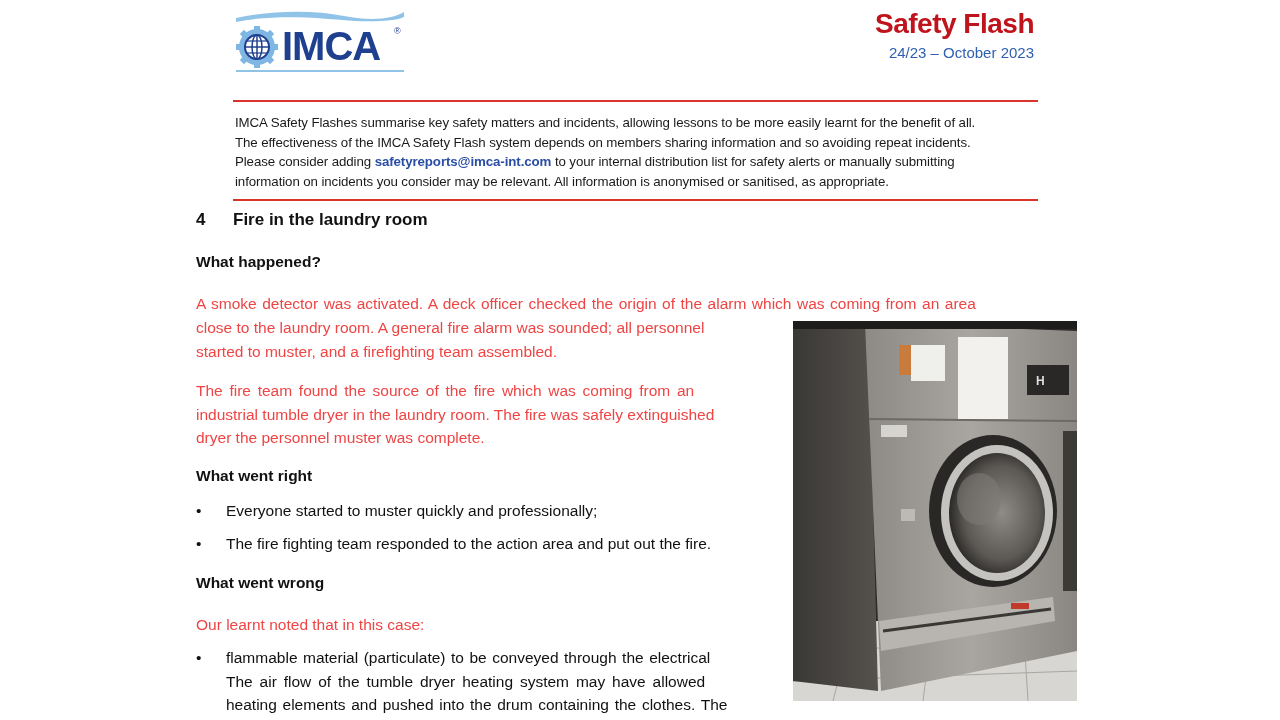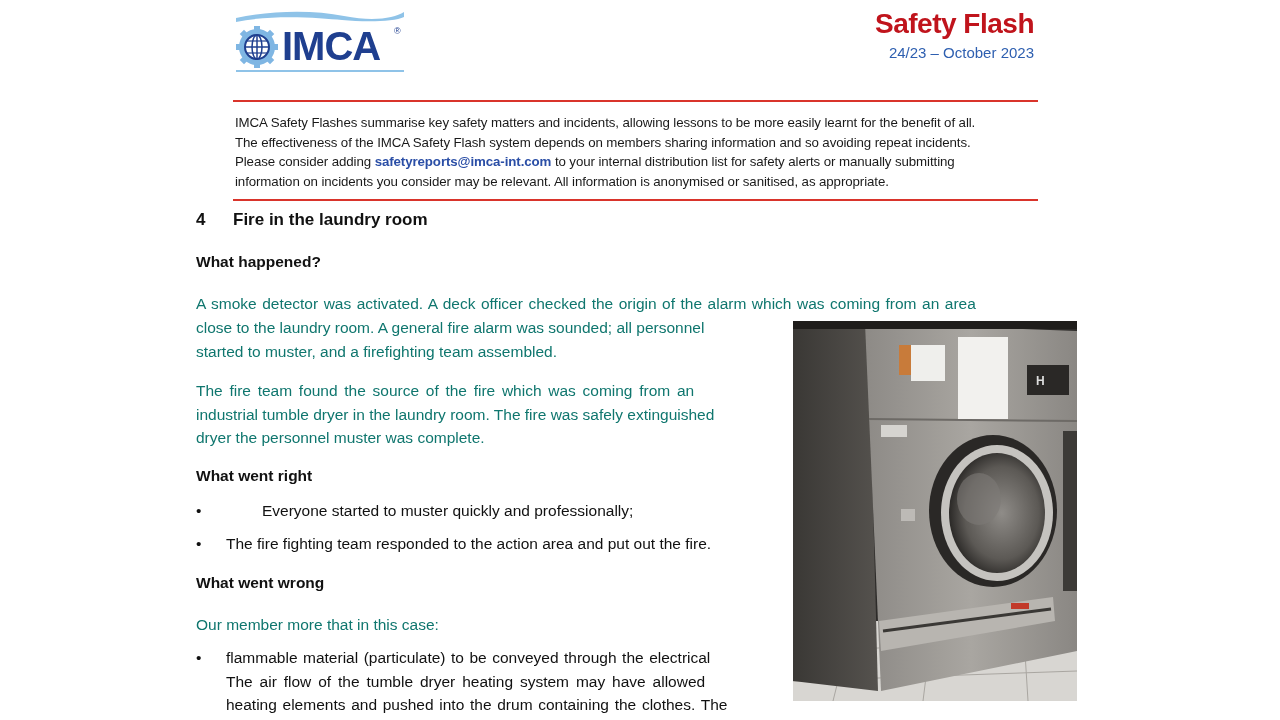--- a/index.html
+++ b/index.html
@@ -12,21 +12,21 @@
   .logo .reg { position:absolute; left:160px; top:20px; font-size:9px; color:#1f3f8f; }
   .logo .uline { position:absolute; left:2px; top:64px; width:168px; height:2px; background:#8fc3e8; }
   .flash-title { position:absolute; right:246px; top:8px; font-size:28px; font-weight:bold; color:#c0141c; text-align:right; letter-spacing:-0.5px; }
   .flash-date { position:absolute; right:246px; top:44px; font-size:15px; color:#2e5fb0; text-align:right; }
   .rule { position:absolute; left:233px; width:805px; height:1.5px; background:#d9342b; }
   .intro { position:absolute; left:235px; top:113px; width:810px; font-size:13.3px; line-height:19.5px; color:#1a1a1a; letter-spacing:-0.1px; }
   .intro .email { color:#2a4ea6; font-weight:bold; }
   .h1 { position:absolute; left:196px; top:210px; font-size:17px; font-weight:bold; }
   .h1 .num { display:inline-block; width:37px; }
   .h2 { position:absolute; left:196px; font-size:15.5px; font-weight:bold; }
-  .p { position:absolute; left:196px; font-size:15.5px; line-height:23.5px; color:#0f766e; }
+  .p { position:absolute; left:196px; font-size:15.5px; line-height:23.5px; color:#ef4444; }
   .bullet { position:absolute; left:196px; font-size:15.5px; line-height:23.5px; }
   .bullet .dot { position:absolute; left:0; top:0; width:30px; }
   .bullet .txt { position:absolute; left:30px; top:0; }
   .photo { position:absolute; left:793px; top:321px; width:284px; height:380px; overflow:hidden; background:#2a2826; }
 </style>
 </head>
 <body>
 
 <div class="logo">
   <svg class="wave" width="172" height="20" viewBox="0 0 172 20">
@@ -83,30 +83,30 @@
 <div class="p" style="top:379px; width:582px;">
   <div style="word-spacing:2.4px;">The fire team found the source of the fire which was coming from an</div>
   <div>industrial tumble dryer in the laundry room. The fire was safely extinguished</div>
   <div>dryer the personnel muster was complete.</div>
 </div>
 
 <div class="h2" style="top:467px;">What went right</div>
 
 <div class="bullet" style="top:499px; width:600px;">
   <span class="dot">•</span>
-  <span class="txt" style="white-space:nowrap;margin-left:36px;">Everyone started to muster quickly and professionally;</span>
+  <span class="txt" style="white-space:nowrap;">Everyone started to muster quickly and professionally;</span>
 </div>
 <div class="bullet" style="top:532px; width:600px;">
   <span class="dot">•</span>
   <span class="txt" style="white-space:nowrap;">The fire fighting team responded to the action area and put out the fire.</span>
 </div>
 
 <div class="h2" style="top:574px;text-align:right;">What went wrong</div>
 
-<div class="p" style="top:613px;">Our member more that in this case:</div>
+<div class="p" style="top:613px;">Our learnt noted that in this case:</div>
 
 <div class="bullet" style="top:646px; width:582px;">
   <span class="dot">•</span>
   <div class="txt" style="width:552px;">
     <div style="word-spacing:1.2px;">flammable material (particulate) to be conveyed through the electrical</div>
     <div style="word-spacing:2.6px;">The air flow of the tumble dryer heating system may have allowed</div>
     <div style="word-spacing:1.4px;">heating elements and pushed into the drum containing the clothes. The</div>
   </div>
 </div>
 

